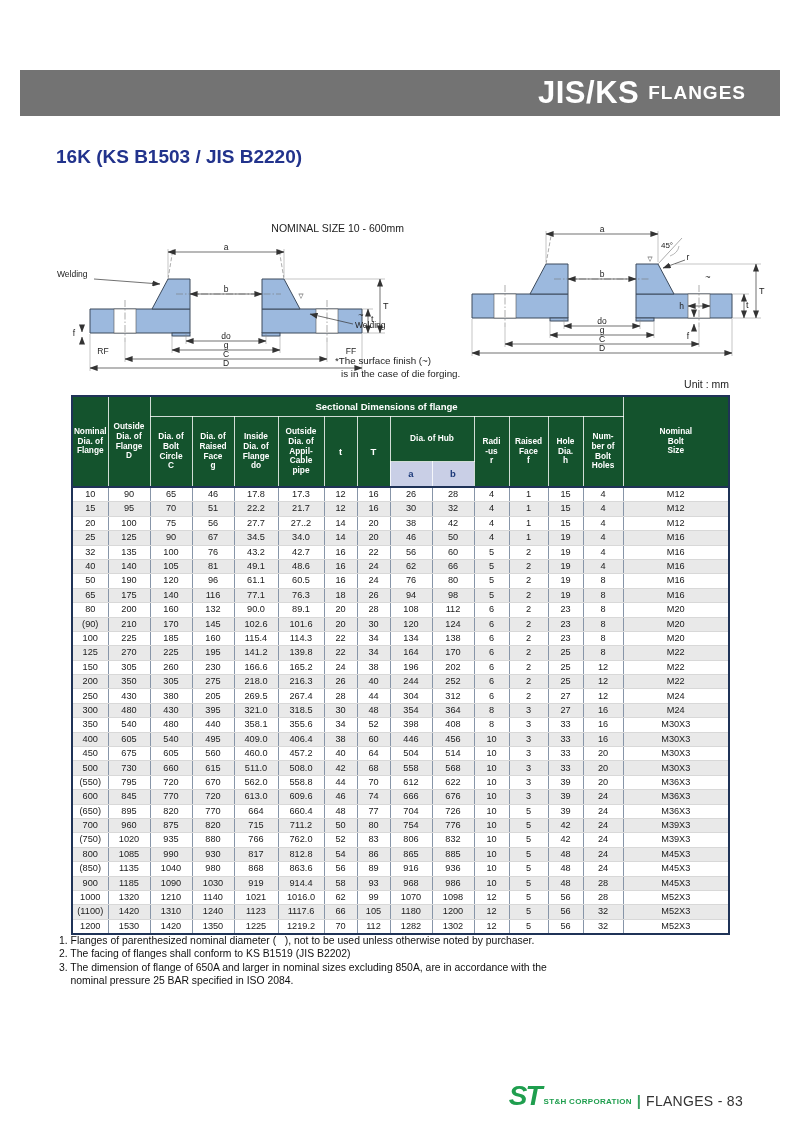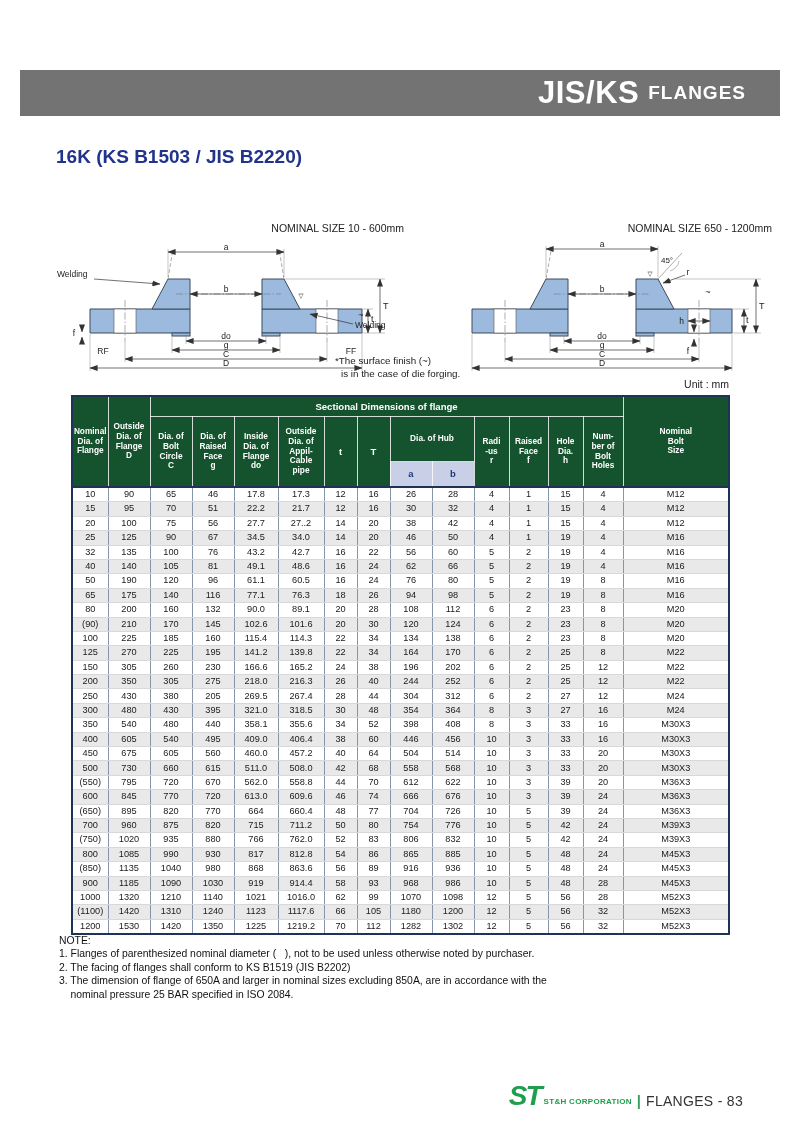--- a/index.html
+++ b/index.html
@@ -132,21 +132,20 @@
       <g font-size="9" text-anchor="start">
         <text x="327" y="72">T</text>
         <text x="315" y="85">t</text>
         <text x="1" y="40" font-size="8.5">Welding</text>
         <text x="299" y="91" font-size="8.5">Welding</text>
       </g>
     </svg>
   </div>
 
   <div class="diagram diagram-right">
-    <div class="diagram-caption">NOMINAL SIZE 650 - 1200mm</div>
     <svg width="330" height="140" viewBox="0 0 330 140">
       <defs>
         <marker id="arR" viewBox="0 0 8 6" markerWidth="8" markerHeight="6" refX="7.6" refY="3" orient="auto-start-reverse" markerUnits="userSpaceOnUse">
           <path d="M0,0 L8,3 L0,6 Z" fill="#333"></path>
         </marker>
       </defs>
       <g stroke="#3c4a5c" stroke-width="1" fill="#9cb9de">
         <path d="M30,72 H126 V96 H30 Z"></path>
         <path d="M194,72 H290 V96 H194 Z"></path>
         <path d="M104,42 H126 V72 H88 Z"></path>
@@ -826,21 +825,20 @@
             <td>5</td>
             <td>56</td>
             <td>32</td>
             <td>M52X3</td>
           </tr>
         </tbody>
     </table>
   </div>
 
   <div class="notes">
-      <div>NOTE:</div>
       <div>1. Flanges of parenthesized nominal diameter (&nbsp;&nbsp;&nbsp;), not to be used unless otherwise noted by purchaser.</div>
       <div>2. The facing of flanges shall conform to KS B1519 (JIS B2202)</div>
       <div>3. The dimension of flange of 650A and larger in nominal sizes excluding 850A, are in accordance with the</div>
       <div>&nbsp;&nbsp;&nbsp;&nbsp;nominal pressure 25 BAR specified in ISO 2084.</div>
     </div>
 
   <div class="footer">
     <span class="logo-st">ST</span>
     <span class="company">ST&amp;H CORPORATION</span>
     <span class="sep">|</span>

